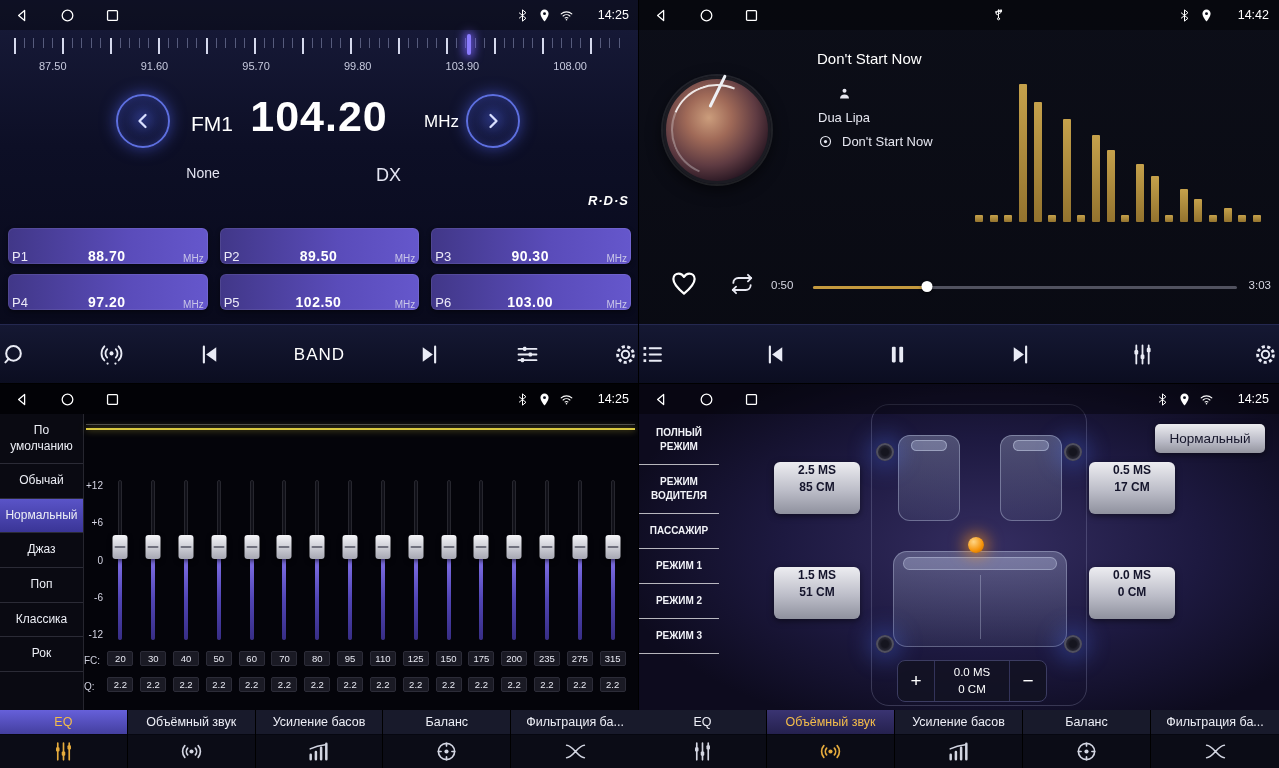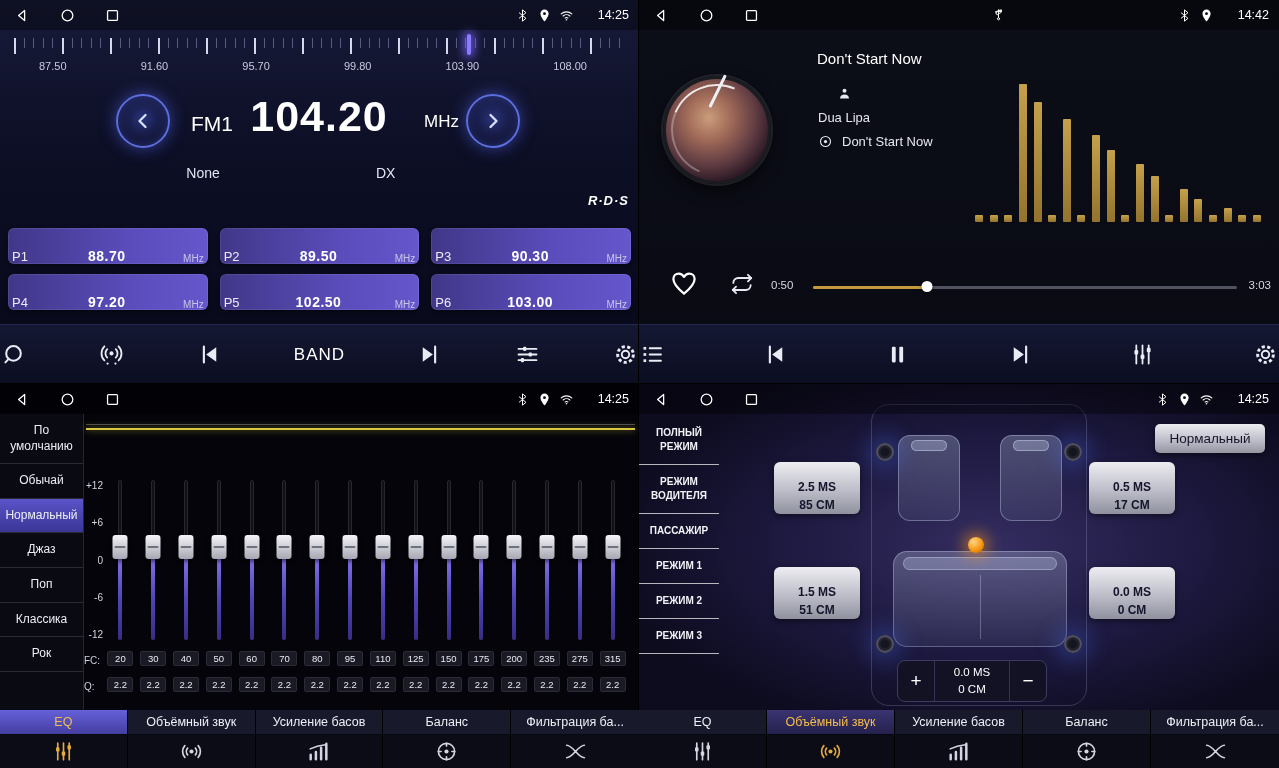--- a/index.html
+++ b/index.html
@@ -29,21 +29,21 @@
   .dial-pointer{position:absolute;top:2px;width:4px;height:21px;background:#8b7bff;border-radius:2px;transform:translateX(-50%);box-shadow:0 0 10px 3px rgba(122,100,255,.8);}
   .dial-labels{position:absolute;left:4px;right:44px;top:28px;display:flex;justify-content:space-between;font-size:11px;color:#c7cade;padding-left:27px;}
   .round-btn{position:absolute;top:94px;width:54px;height:54px;border-radius:50%;background:radial-gradient(circle at 50% 45%,rgba(72,92,225,.45),rgba(25,30,80,.22) 62%,transparent 72%);border:2px solid #5d6fe0;box-shadow:0 0 16px rgba(85,105,255,.55),inset 0 0 12px rgba(85,105,255,.4);display:flex;align-items:center;justify-content:center;}
   .round-btn svg{width:24px;height:24px;}
   .seek-left{left:116px;}
   .seek-right{left:466px;}
   .fm-band{position:absolute;left:191px;top:112px;font-size:21px;color:#fff;}
   .freq-big{position:absolute;left:218px;top:92px;width:202px;text-align:center;font-size:43px;font-weight:bold;color:#fff;letter-spacing:1px;}
   .freq-unit{position:absolute;left:424px;top:112px;font-size:17px;color:#fff;}
   .stereo-none{position:absolute;left:170px;top:165px;width:66px;text-align:center;font-size:14px;color:#e4e5f2;}
-  .dx{position:absolute;left:376px;top:165px;font-size:14px;color:#e4e5f2;}
+  .dx{position:absolute;left:376px;top:165px;font-size:18px;color:#e4e5f2;}
   .rds{position:absolute;right:10px;top:193px;font-size:13px;font-style:italic;font-weight:bold;color:#fff;letter-spacing:1px;}
   .presets{position:absolute;left:8px;right:8px;top:228px;display:grid;grid-template-columns:repeat(3,1fr);gap:10px 12px;}
   .preset{height:36px;border-radius:6px;display:flex;align-items:flex-end;padding:0 4px;background:linear-gradient(90deg,#413788,#5a4cba 60%,#6557cc);box-shadow:inset 0 0 0 1px rgba(255,255,255,.08),0 2px 5px rgba(0,0,0,.45);}
   .p-num{font-size:13px;color:#eceaf8;width:26px;text-align:left;}
   .p-freq{flex:1;text-align:center;font-size:14px;font-weight:bold;color:#fff;letter-spacing:.5px;}
   .p-unit{font-size:10px;color:#c9c6e8;width:28px;text-align:right;}
   .toolbar{position:absolute;left:0;right:0;bottom:0;height:60px;display:flex;align-items:center;justify-content:space-between;background:linear-gradient(180deg,#151833,#0b0d20);border-top:1px solid #242850;}
   .tbtn{color:#e9ebf5;display:flex;align-items:center;justify-content:center;}
   .tbtn svg{width:27px;height:27px;}
   .band-text{font-size:17px;letter-spacing:1px;color:#fff;}
@@ -111,21 +111,21 @@
   .seat::before{content:"";position:absolute;left:50%;top:5px;transform:translateX(-50%);width:36px;height:11px;border-radius:6px;background:rgba(200,210,240,.30);box-shadow:inset 0 0 0 1px rgba(220,230,250,.4);}
   .seat-fl{left:26px;top:30px;}
   .seat-fr{left:128px;top:30px;}
   .bench{position:absolute;left:21px;top:146px;width:174px;height:96px;border-radius:14px;background:linear-gradient(180deg,rgba(185,195,225,.30),rgba(110,120,155,.15));box-shadow:inset 0 0 0 1px rgba(215,225,250,.32);}
   .bench::before{content:"";position:absolute;left:10px;right:10px;top:6px;height:13px;border-radius:7px;background:rgba(200,210,240,.28);box-shadow:inset 0 0 0 1px rgba(220,230,250,.35);}
   .bench::after{content:"";position:absolute;left:50%;top:24px;bottom:8px;width:1px;background:rgba(220,230,250,.3);}
   .spk{position:absolute;width:18px;height:18px;border-radius:50%;background:radial-gradient(circle,#15151f 35%,#2c2c3a 70%);border:2px solid #50505f;box-shadow:0 0 22px 8px rgba(80,120,255,.30);}
   .spk-fl{left:4px;top:38px;}.spk-fr{right:4px;top:38px;}
   .spk-rl{left:4px;bottom:52px;}.spk-rr{right:4px;bottom:52px;}
   .listener{position:absolute;left:96px;top:132px;width:16px;height:16px;border-radius:50%;background:radial-gradient(circle at 35% 30%,#ffd584,#f59207 60%,#b35f00);box-shadow:0 0 15px 4px rgba(255,150,20,.6);}
-  .delay{position:absolute;width:86px;height:52px;border-radius:6px;background:linear-gradient(180deg,#ededf1,#bcbdc8 55%,#8f919e);color:#14142b;font-weight:bold;font-size:12px;display:flex;flex-direction:column;align-items:center;justify-content:flex-end;line-height:1.45;box-shadow:0 2px 6px rgba(0,0,0,.5);}
+  .delay{position:absolute;width:86px;height:52px;border-radius:6px;background:linear-gradient(180deg,#ededf1,#bcbdc8 55%,#8f919e);color:#14142b;font-weight:bold;font-size:12px;display:flex;flex-direction:column;align-items:center;justify-content:flex-start;line-height:1.45;box-shadow:0 2px 6px rgba(0,0,0,.5);}
   .delay-fl{left:135px;top:78px;}
   .delay-fr{left:450px;top:78px;}
   .delay-rl{left:135px;top:183px;}
   .delay-rr{left:450px;top:183px;}
   .stepper{position:absolute;left:258px;top:276px;width:150px;height:42px;border-radius:8px;background:rgba(18,18,34,.88);border:1px solid #3c3c62;display:flex;align-items:stretch;z-index:3;}
   .step-btn{width:36px;display:flex;align-items:center;justify-content:center;font-size:19px;color:#fff;}
   .step-val{flex:1;display:flex;flex-direction:column;align-items:center;justify-content:center;color:#fff;font-size:11.5px;line-height:1.5;border-left:1px solid #33335a;border-right:1px solid #33335a;}
 </style>
 </head>
 <body>

